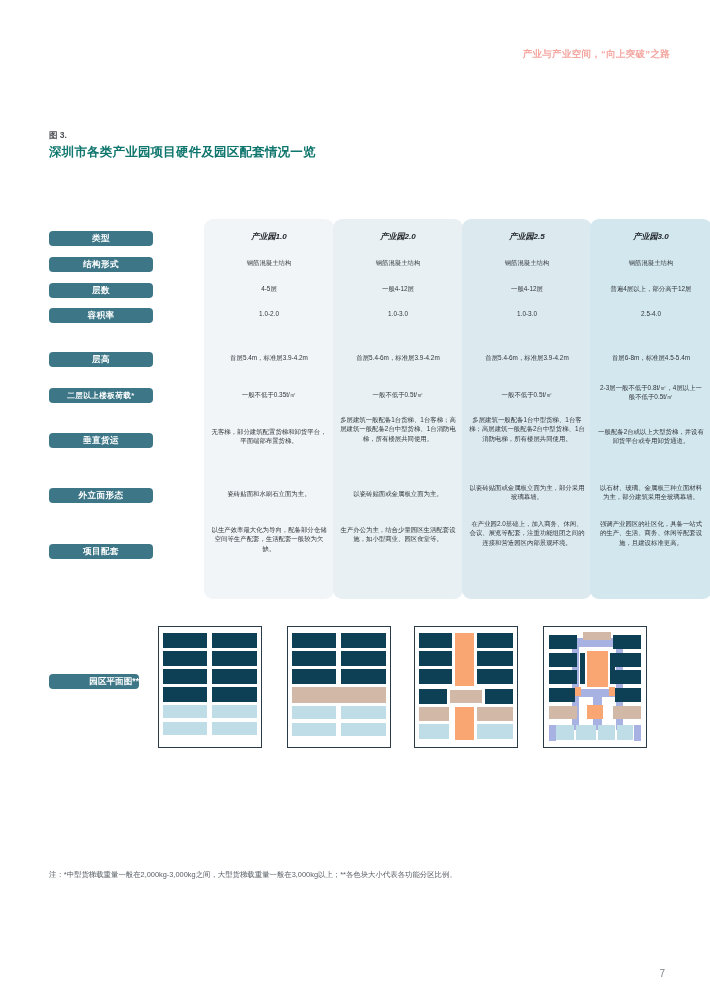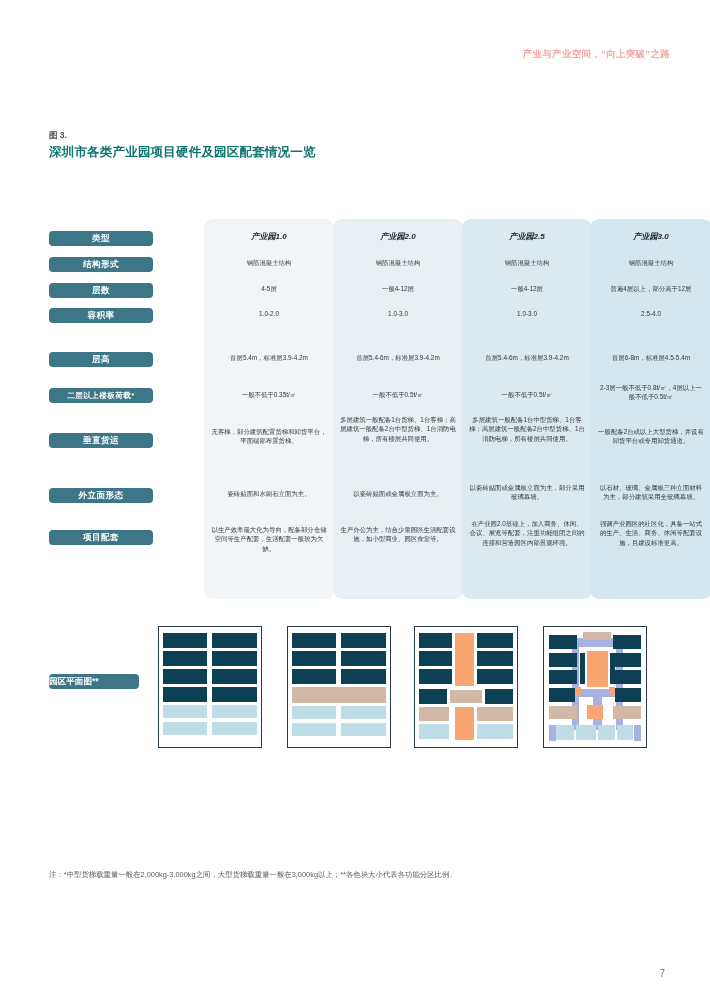--- a/index.html
+++ b/index.html
@@ -50,21 +50,21 @@
     position: absolute;
     font-size: 6.4px; color: #31363b; text-align: center;
     line-height: 1.45; padding: 0 7px;
   }
   .cell.head { font-size: 8.1px; font-weight: 700; font-style: italic; color: #22272c; }
 
   
   .diagram-label {
     position: absolute; left: 49px; top: 674px; width: 90px; height: 15px;
     background:#3c7687; color:#fff; border-radius:4px;
-    font-size:8.6px; font-weight:700; text-align:left; line-height:15px;
+    font-size:8.6px; font-weight:700; text-align:right; line-height:15px;
   }
   .diagram {
     position: absolute; top: 626px; width: 104px; height: 122px;
     border: 1.6px solid #2a3b47; background: #ffffff; padding: 4px;
   }
   .d1 { left: 158px; }
   .d2 { left: 287px; }
   .d3 { left: 414px; }
   .d4 { left: 543px; }
   .dgrid { position: relative; width: 100%; height: 100%; }
@@ -99,21 +99,21 @@
     <div class="col c4"></div>
 
     <div class="rowlabel" style="top:12px">类型</div>
     <div class="rowlabel" style="top:38px">结构形式</div>
     <div class="rowlabel" style="top:64px">层数</div>
     <div class="rowlabel" style="top:89px">容积率</div>
     <div class="rowlabel" style="top:133px">层高</div>
     <div class="rowlabel" style="top:169px; font-size:7.6px">二层以上楼板荷载*</div>
     <div class="rowlabel" style="top:214px">垂直货运</div>
     <div class="rowlabel" style="top:269px">外立面形态</div>
-    <div class="rowlabel" style="top:311px">项目配套</div>
+    <div class="rowlabel" style="top:325px">项目配套</div>
 
     <div class="cell head" style="left:155px; top:12px;  width:130px">产业园1.0</div>
     <div class="cell" style="left:155px; top:39px;  width:130px">钢筋混凝土结构</div>
     <div class="cell" style="left:155px; top:65px;  width:130px">4-5层</div>
     <div class="cell" style="left:155px; top:90px;  width:130px">1.0-2.0</div>
     <div class="cell" style="left:155px; top:134px; width:130px">首层5.4m，标准层3.9-4.2m</div>
     <div class="cell" style="left:155px; top:171px; width:130px">一般不低于0.35t/㎡</div>
     <div class="cell" style="left:155px; top:208px; width:130px">无客梯，部分建筑配置货梯和卸货平台，平面端部布置货梯。</div>
     <div class="cell" style="left:155px; top:270px; width:130px">瓷砖贴面和水刷石立面为主。</div>
     <div class="cell" style="left:155px; top:306px; width:130px">以生产效率最大化为导向，配备部分仓储空间等生产配套，生活配套一般较为欠缺。</div>

